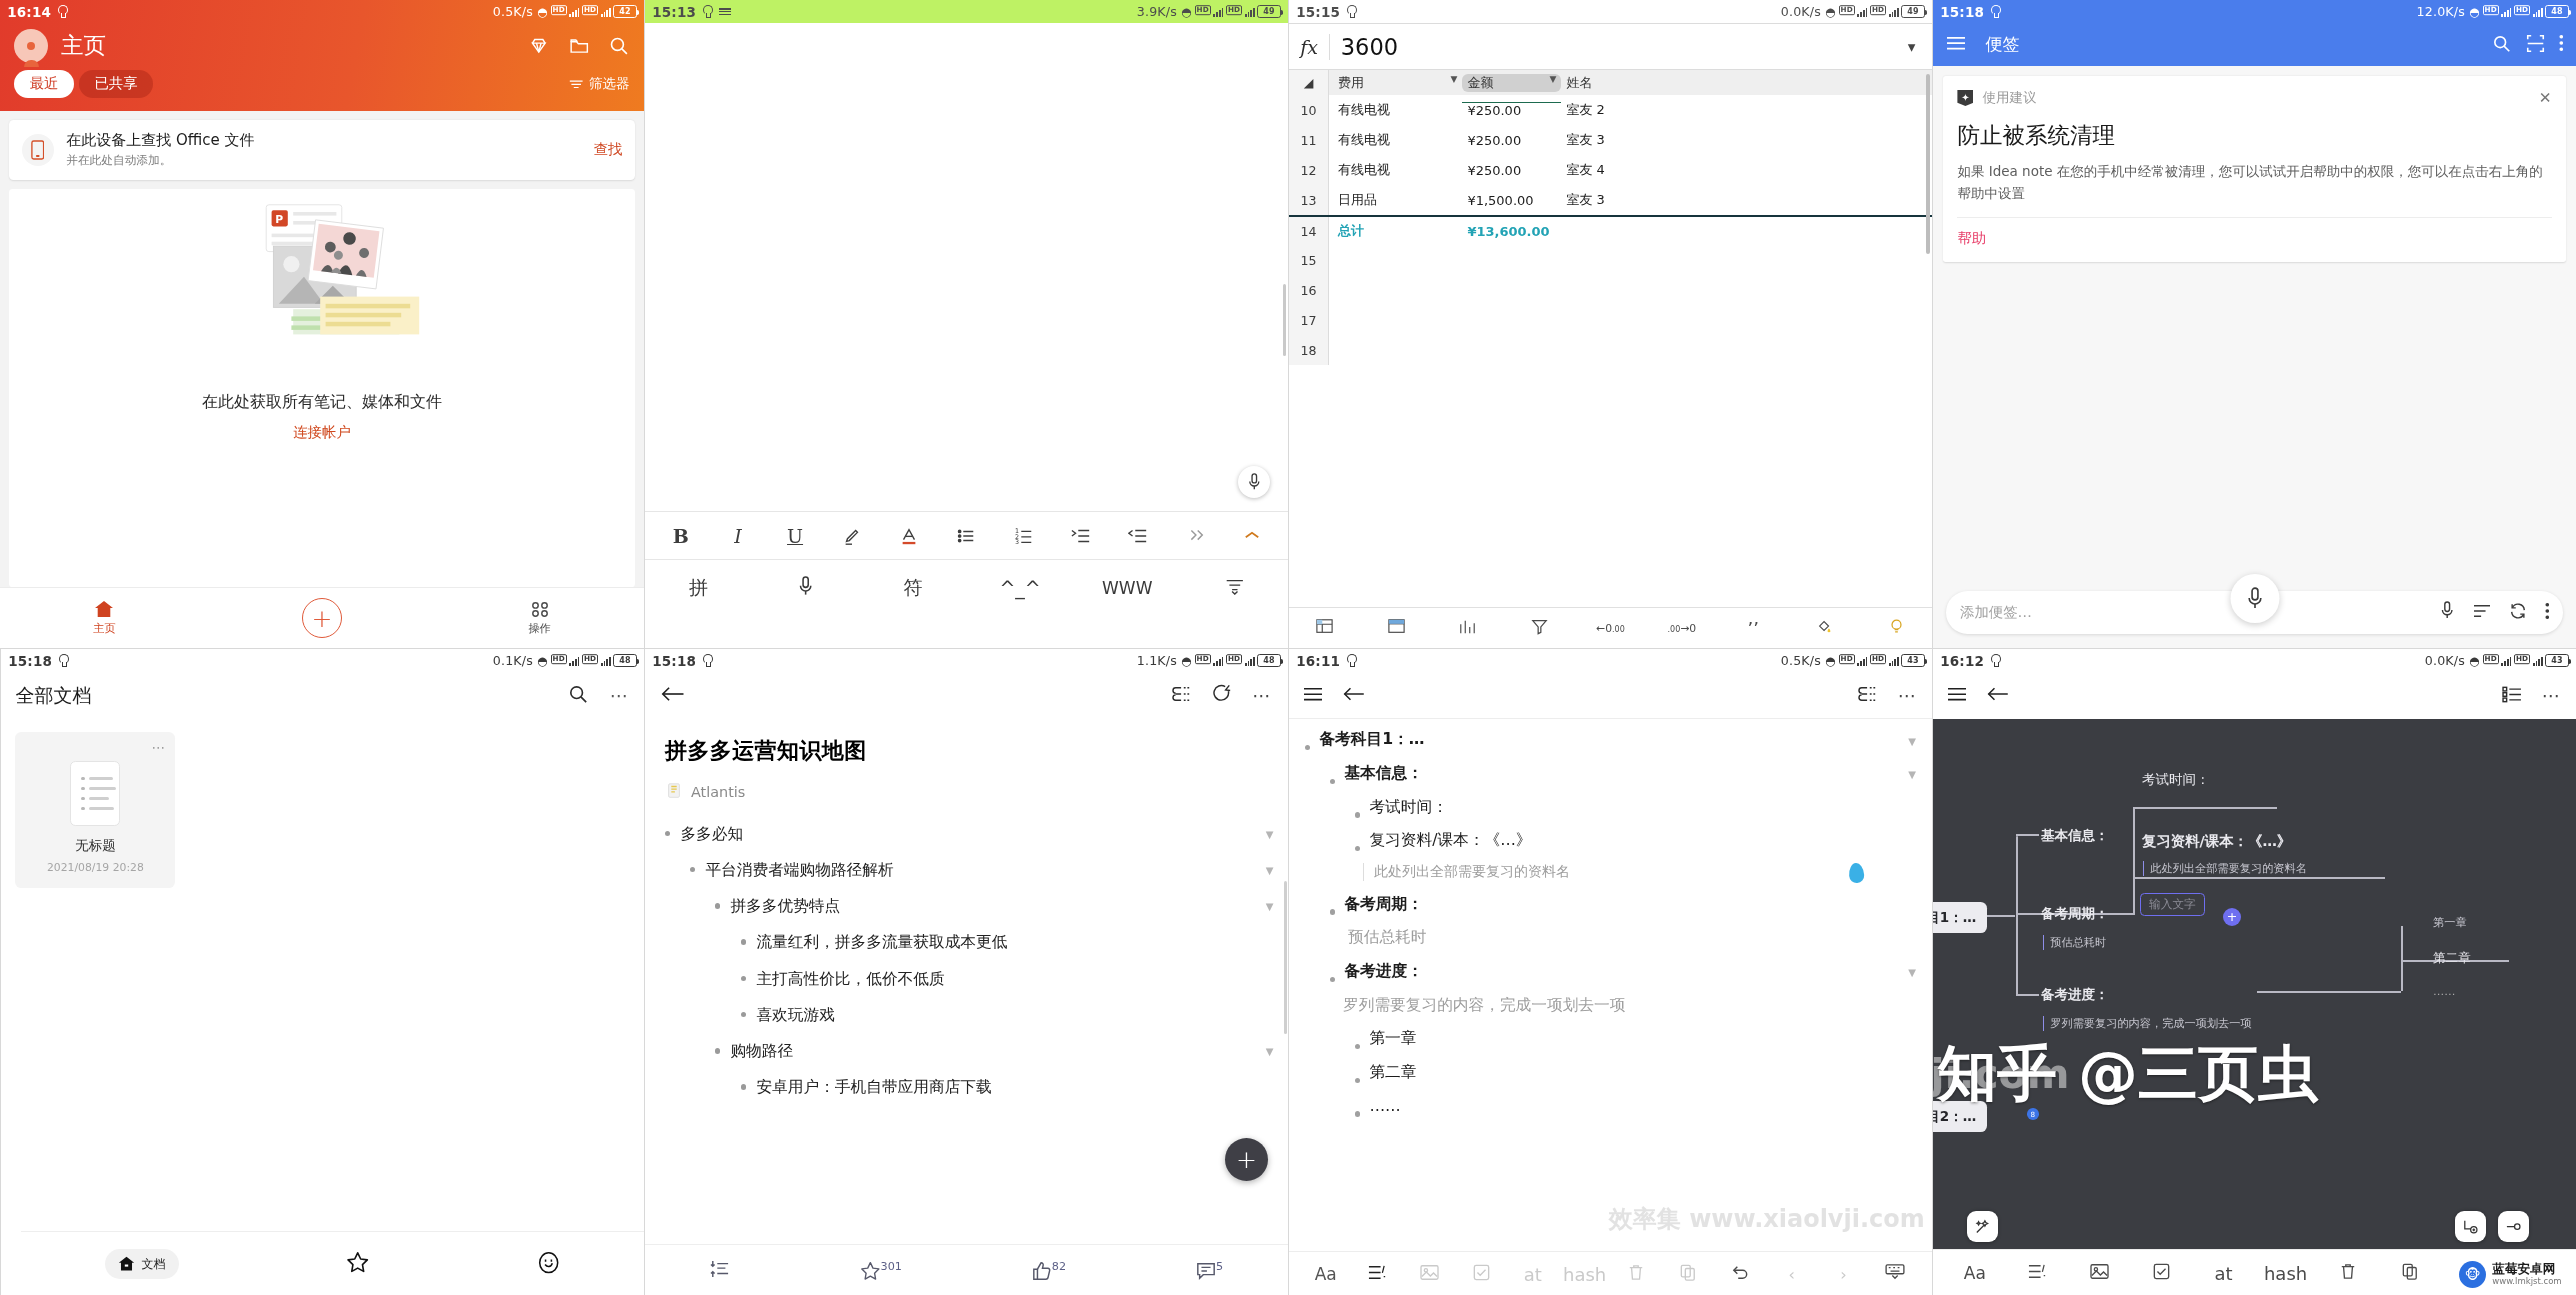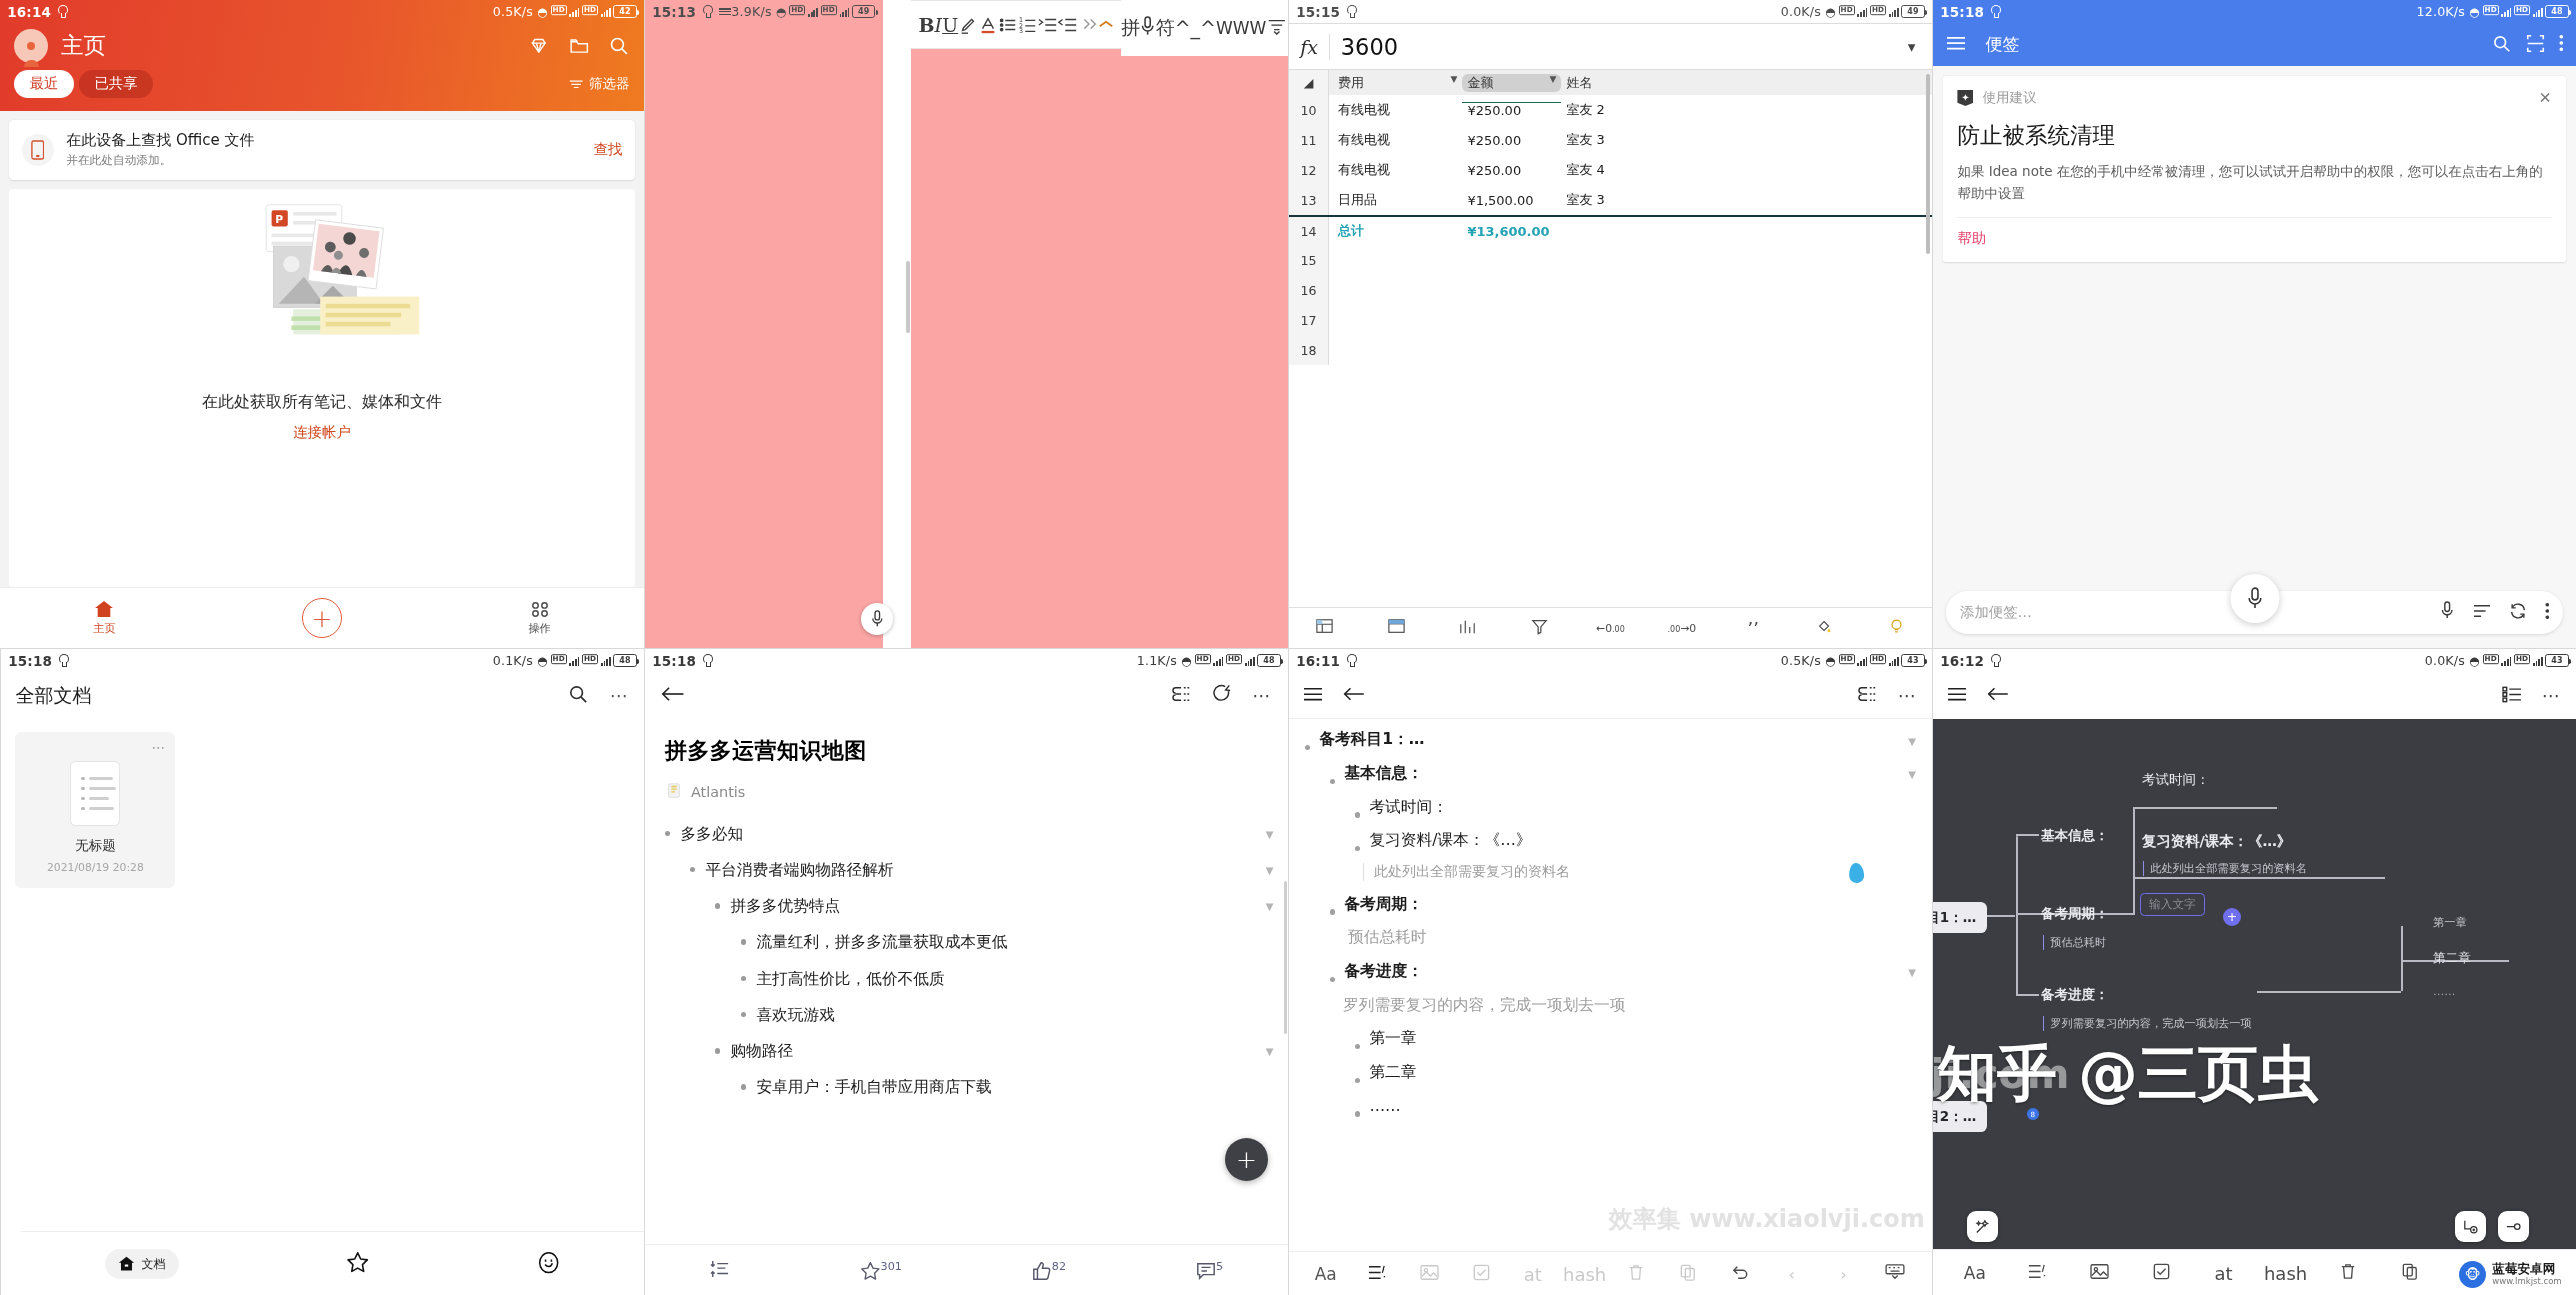--- a/index.html
+++ b/index.html
@@ -93,21 +93,21 @@
   .p1-nav { height:61px; background:#fff; display:flex; align-items:center;
             justify-content:space-around; border-top:0.9px solid #ececec; position:relative;}
   .p1-nav-item{ display:flex; flex-direction:column; align-items:center; gap:2.7px;
                 font-size:11.2px; color:#4a4a4a;}
   .p1-nav-item.on { color:#cf4320; }
   .fab { width:40px;height:40px;border-radius:50%;border:1.8px solid #e05a3a;
          display:flex;align-items:center;justify-content:center;color:#e05a3a;
          font-size:25px; font-weight:300; line-height:1; background:#fff;}
 
   
-  .p2 { display:flex; flex-direction:row; background:#fca5a5; }
+  .p2 { display:flex; flex-direction:column; background:#bef264; }
   .p2 .statusbar { color:#4c4c4c; }
   .p2-blank { flex:1; background:#fff; position:relative; }
   .mic-fab { position:absolute; right:18px; bottom:12.6px; width:32px;height:32px;
              border-radius:50%; background:#fff; box-shadow:0 0.9px 4.5px rgba(0,0,0,.26);
              display:flex;align-items:center;justify-content:center;}
   .p2-fmtbar { height:49px; border-top:0.9px solid #e6e6e6; border-bottom:0.9px solid #e6e6e6;
                display:flex; align-items:center; padding:0 7.2px; gap:0; background:#fff;}
   .fmt { flex:1; display:flex; align-items:center; justify-content:center;
          font-size:19px; color:#3d3d3d; height:100%;}
   .p2-imebar { height:56px; display:flex; align-items:center; background:#fff;}

